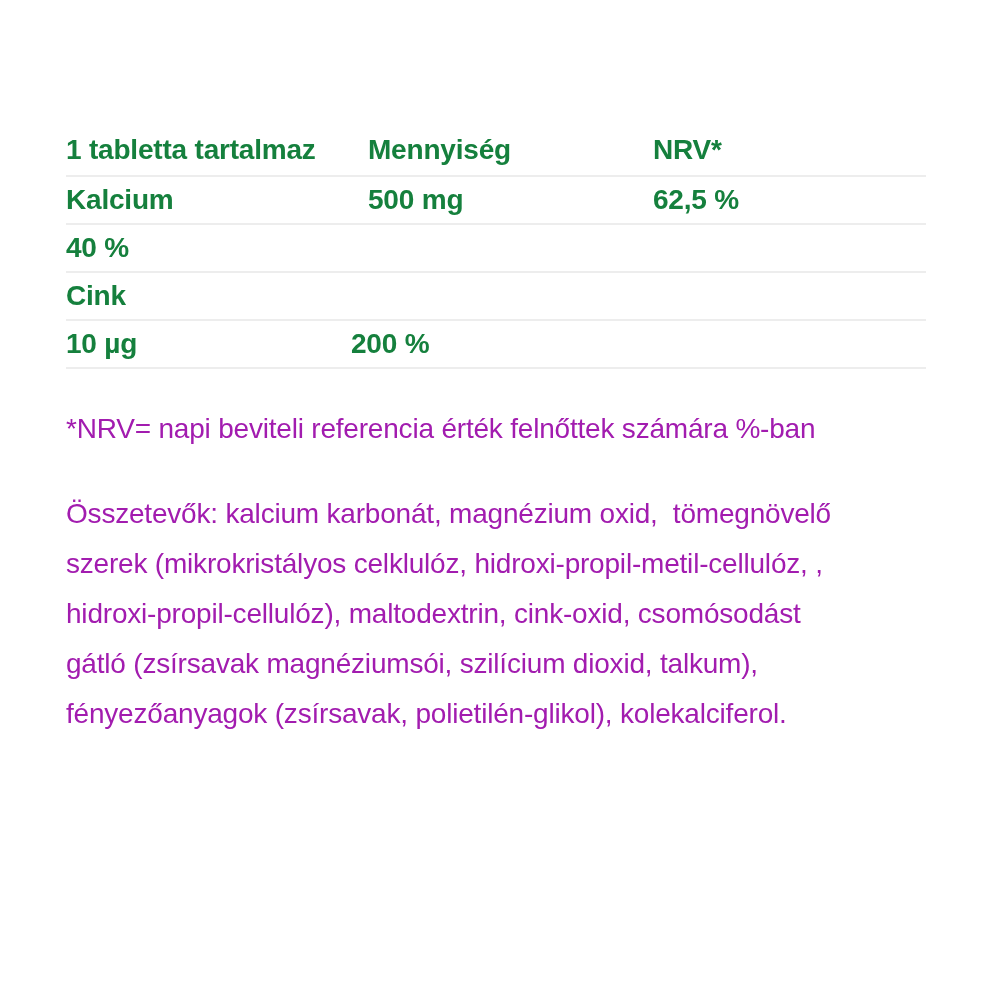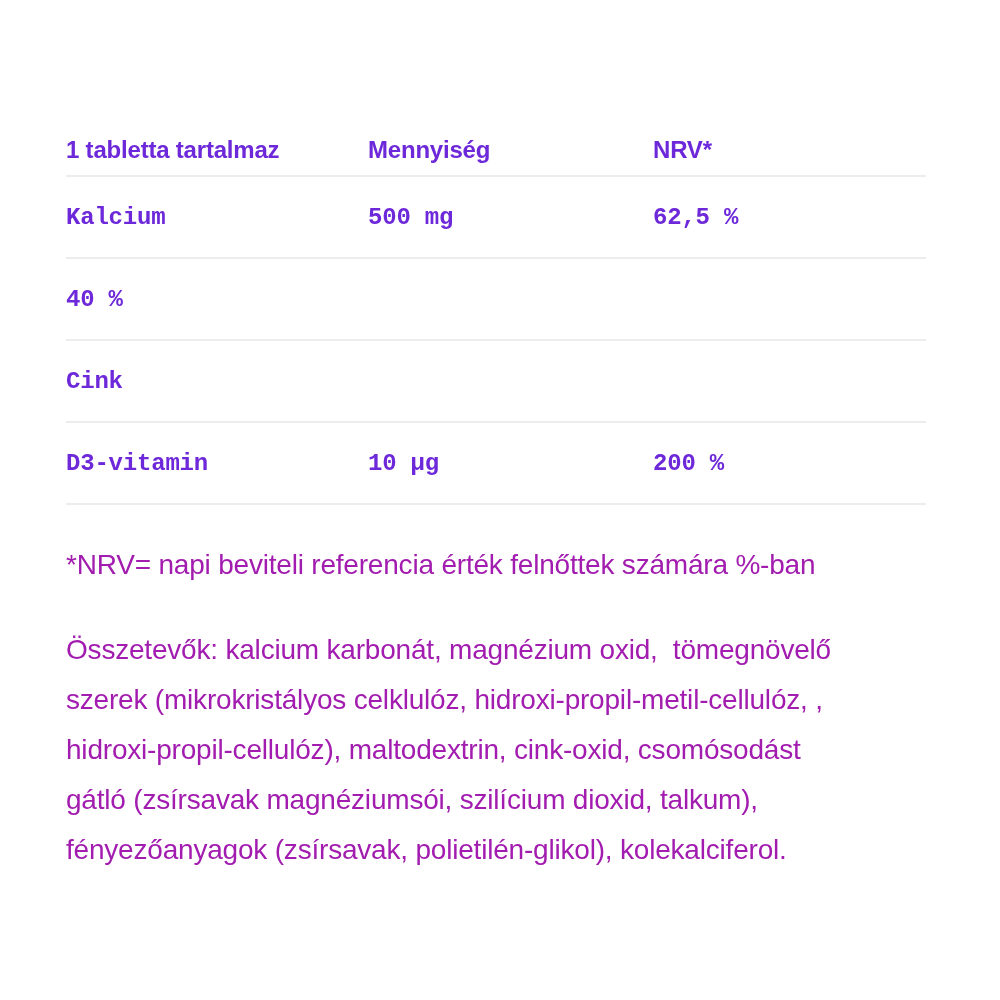--- a/index.html
+++ b/index.html
@@ -27,28 +27,27 @@
     display: flex;
     align-items: center;
     box-sizing: border-box;
     border-bottom: 2px solid #ededed;
   }
   .trow.head {
     height: 53px;
     font-weight: 700;
   }
   .trow.body {
-    height: 82px;
+    height: 48px;
     font-weight: 700;
-    font-family: Liberation Mono, monospace;
   }
   .cell {
-    font-size: 24px;
+    font-size: 28px;
     letter-spacing: -0.2px;
-    color: #6d28d9;
+    color: #15803d;
     white-space: pre;
   }
   .c1 { width: 302px; }
   .c2 { width: 285px; }
   .c3 { flex: 1; }
   
   .para {
     color: #a21caf;
     font-size: 28px;
     letter-spacing: -0.2px;
@@ -81,21 +80,20 @@
 
     <div class="trow body">
       <div class="cell c3">40 %</div>
     </div>
 
     <div class="trow body">
       <div class="cell c1">Cink</div>
     </div>
 
     <div class="trow body">
-      <div class="cell c1">D3-vitamin</div>
       <div class="cell c2">10 µg</div>
       <div class="cell c3">200 %</div>
     </div>
   </div>
 
   <div class="para footnote">
     <div class="line">*NRV= napi beviteli referencia érték felnőttek számára %-ban</div>
   </div>
 
   <div class="para ingredients">

